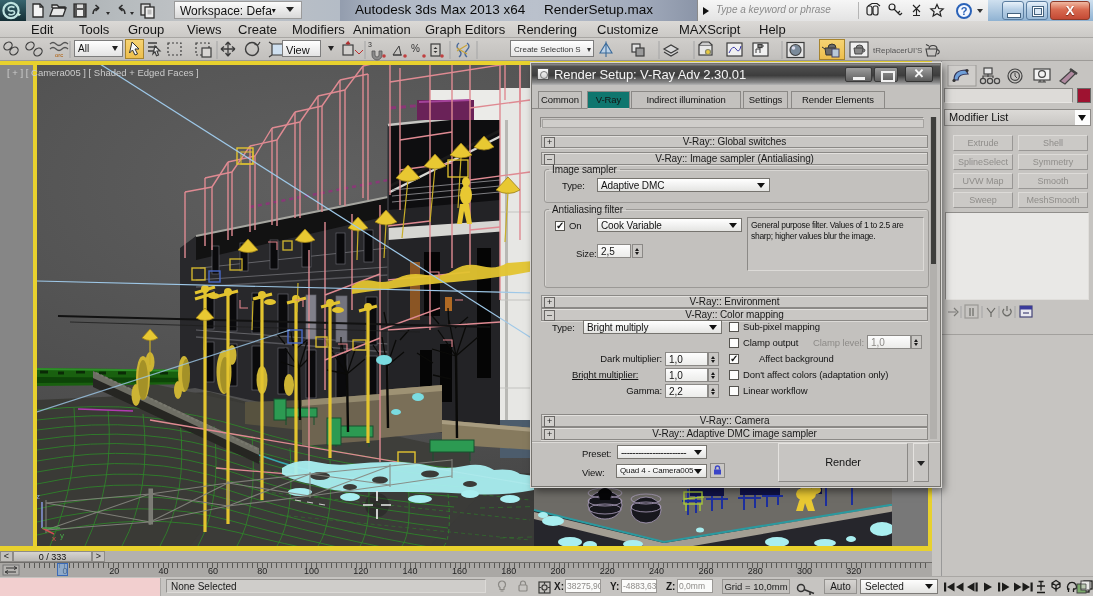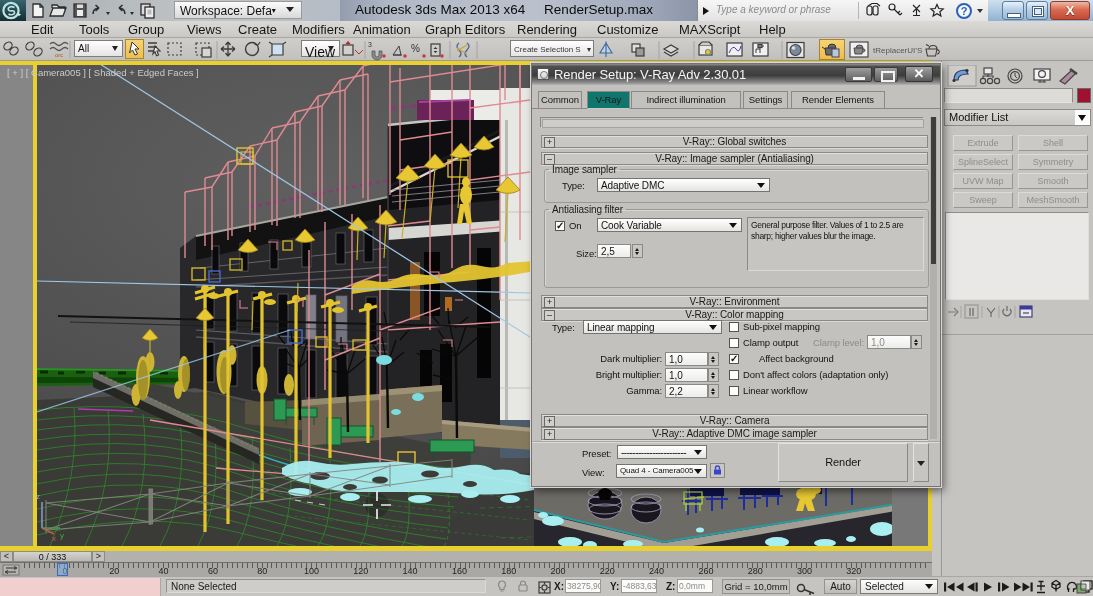--- a/index.html
+++ b/index.html
@@ -128,21 +128,21 @@
 
       <path d="M82 3 v14 M75 10 h14 M82 3 l-2.5 3 M82 3 l2.5 3 M82 17 l-2.5 -3 M82 17 l2.5 -3 M75 10 l3 -2.5 M75 10 l3 2.5 M89 10 l-3 -2.5 M89 10 l-3 2.5" stroke-width="1.3"></path>
 
       <circle cx="106" cy="10" r="6.5" stroke-width="1.4"></circle>
       <path d="M112 6 l2 -3 M112 6 l-3.5 -.5" stroke-width="1.2"></path>
 
       <path d="M126 5 h11 v11 h-11 z M126 5 l-3 -2 M137 5 l3 -2 M126 16 l-3 2" stroke-width="1.2" fill="#cfe0f0"></path>
     </g>
   </svg>
 
-  <div class="abs" style="left:301px;top:2px;width:39px;height:17px;background:linear-gradient(#fff,#e4e4e4);border:1px solid #7d7d7d;box-sizing:border-box;font-size:14px;color:#111;padding:3px 0 0 3px;">View</div>
+  <div class="abs" style="left:282px;top:2px;width:39px;height:17px;background:linear-gradient(#fff,#e4e4e4);border:1px solid #7d7d7d;box-sizing:border-box;font-size:11px;color:#111;padding:3px 0 0 3px;">View</div>
   <div class="abs" style="left:328px;top:8px;width:0;height:0;border:3.5px solid transparent;border-top:5px solid #222;"></div>
   <svg class="abs" style="left:341px;top:1px" width="260" height="22" viewBox="0 0 260 22">
     <g stroke="#3d3d3d" stroke-width="1.2" fill="none">
 
       <rect x="2" y="6" width="10" height="10" fill="#d2d0cd"></rect>
           <path d="M7 6 v-3 l-2 2 m2 -2 l2 2" stroke="#b03030"></path>
       <path d="M14 11 l4 4 l4 -4" stroke="#c03030" stroke-width="1"></path>
       <line x1="24" y1="2" x2="24" y2="20" stroke="#aaa"></line>
 
       <text x="27" y="8" font-size="7" fill="#333" stroke="none">3</text>
@@ -773,34 +773,34 @@
       </fieldset>
   <div class="abs cb" style="left:23px;top:157px;">✓</div>
       <span class="abs" style="left:37px;top:156px;">On</span>
   <div class="abs combo" style="left:65px;top:154px;width:145px;">Cook Variable</div>
   <div class="abs" style="left:215px;top:153px;width:177px;height:54px;background:#c7c5c2;border:1px solid #8b8986;border-bottom-color:#dcdad7;border-right-color:#dcdad7;box-sizing:border-box;padding:2px 3px;line-height:11px;font-size:8.5px;letter-spacing:-0.3px;">General purpose filter. Values of 1 to 2.5 are sharp; higher values blur the image.</div>
   <span class="abs" style="left:44px;top:184px;">Size:</span>
   <div class="abs spinf" style="left:65px;top:180px;width:34px;">2,5</div>
   <div class="abs spin" style="left:100px;top:180px;"></div>
 
   <span class="abs" style="left:20px;top:258px;">Type:</span>
-  <div class="abs combo" style="left:51px;top:256px;width:139px;">Linear mapping</div>
+  <div class="abs combo" style="left:51px;top:256px;width:139px;">Bright multiply</div>
   <div class="abs cbe" style="left:197px;top:258px;"></div>
       <span class="abs" style="left:211px;top:257px;">Sub-pixel mapping</span>
   <div class="abs cbe" style="left:197px;top:274px;"></div>
       <span class="abs" style="left:211px;top:273px;">Clamp output</span>
   <div class="abs tx" style="left:250px;top:273px;width:82px;text-align:right;color:#8d8b88;">Clamp level:</div>
   <div class="abs spinf" style="left:335px;top:271px;width:44px;color:#8d8b88;">1,0</div>
   <div class="abs spin" style="left:379px;top:271px;"></div>
   <div class="abs tx" style="left:40px;top:289px;width:90px;text-align:right;">Dark multiplier:</div>
   <div class="abs spinf" style="left:133px;top:288px;width:43px;">1,0</div>
   <div class="abs spin" style="left:176px;top:288px;"></div>
   <div class="abs cb" style="left:197px;top:290px;">✓</div>
       <span class="abs" style="left:227px;top:289px;">Affect background</span>
-  <div class="abs tx" style="left:40px;top:305px;width:90px;text-align:right;">Bright multiplier:</div>
+  <div class="abs tx" style="left:40px;top:305px;width:90px;text-align:left;text-decoration:underline;">Bright multiplier:</div>
   <div class="abs spinf" style="left:133px;top:304px;width:43px;">1,0</div>
   <div class="abs spin" style="left:176px;top:304px;"></div>
   <div class="abs cbe" style="left:197px;top:306px;"></div>
       <span class="abs" style="left:211px;top:305px;">Don't affect colors (adaptation only)</span>
   <div class="abs tx" style="left:40px;top:321px;width:90px;text-align:right;">Gamma:</div>
   <div class="abs spinf" style="left:133px;top:320px;width:43px;">2,2</div>
   <div class="abs spin" style="left:176px;top:320px;"></div>
   <div class="abs cbe" style="left:197px;top:322px;"></div>
       <span class="abs" style="left:211px;top:321px;">Linear workflow</span>
 

